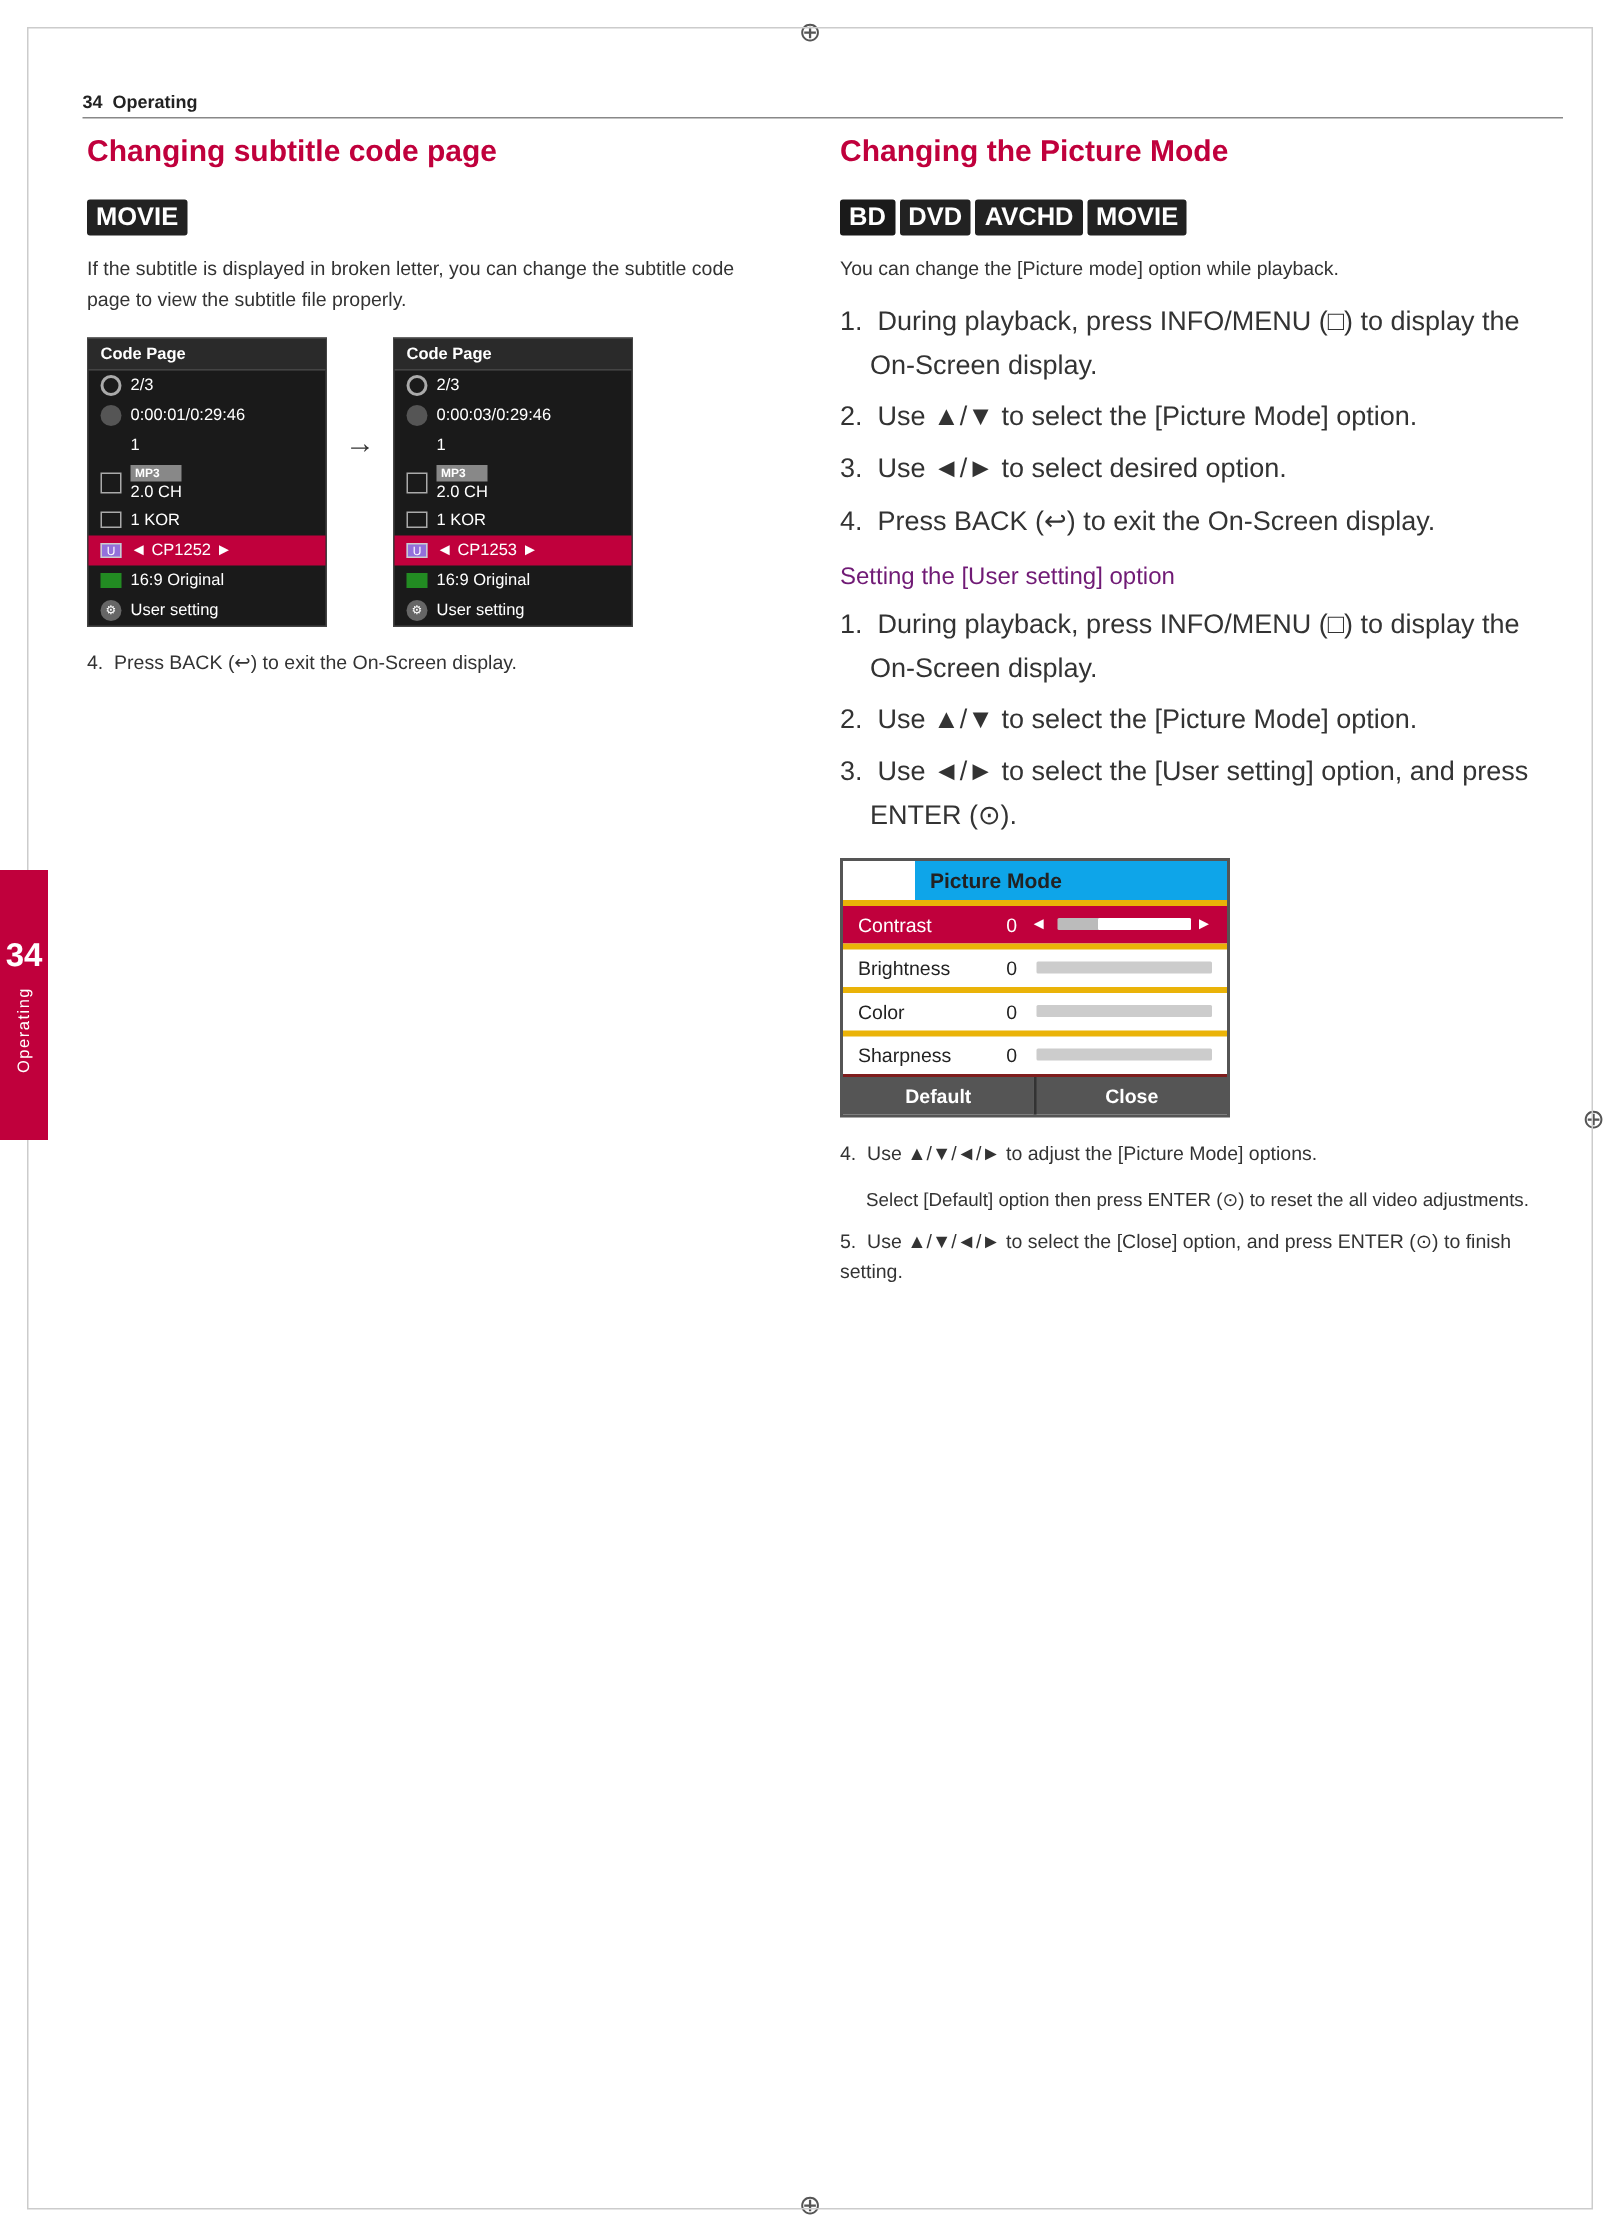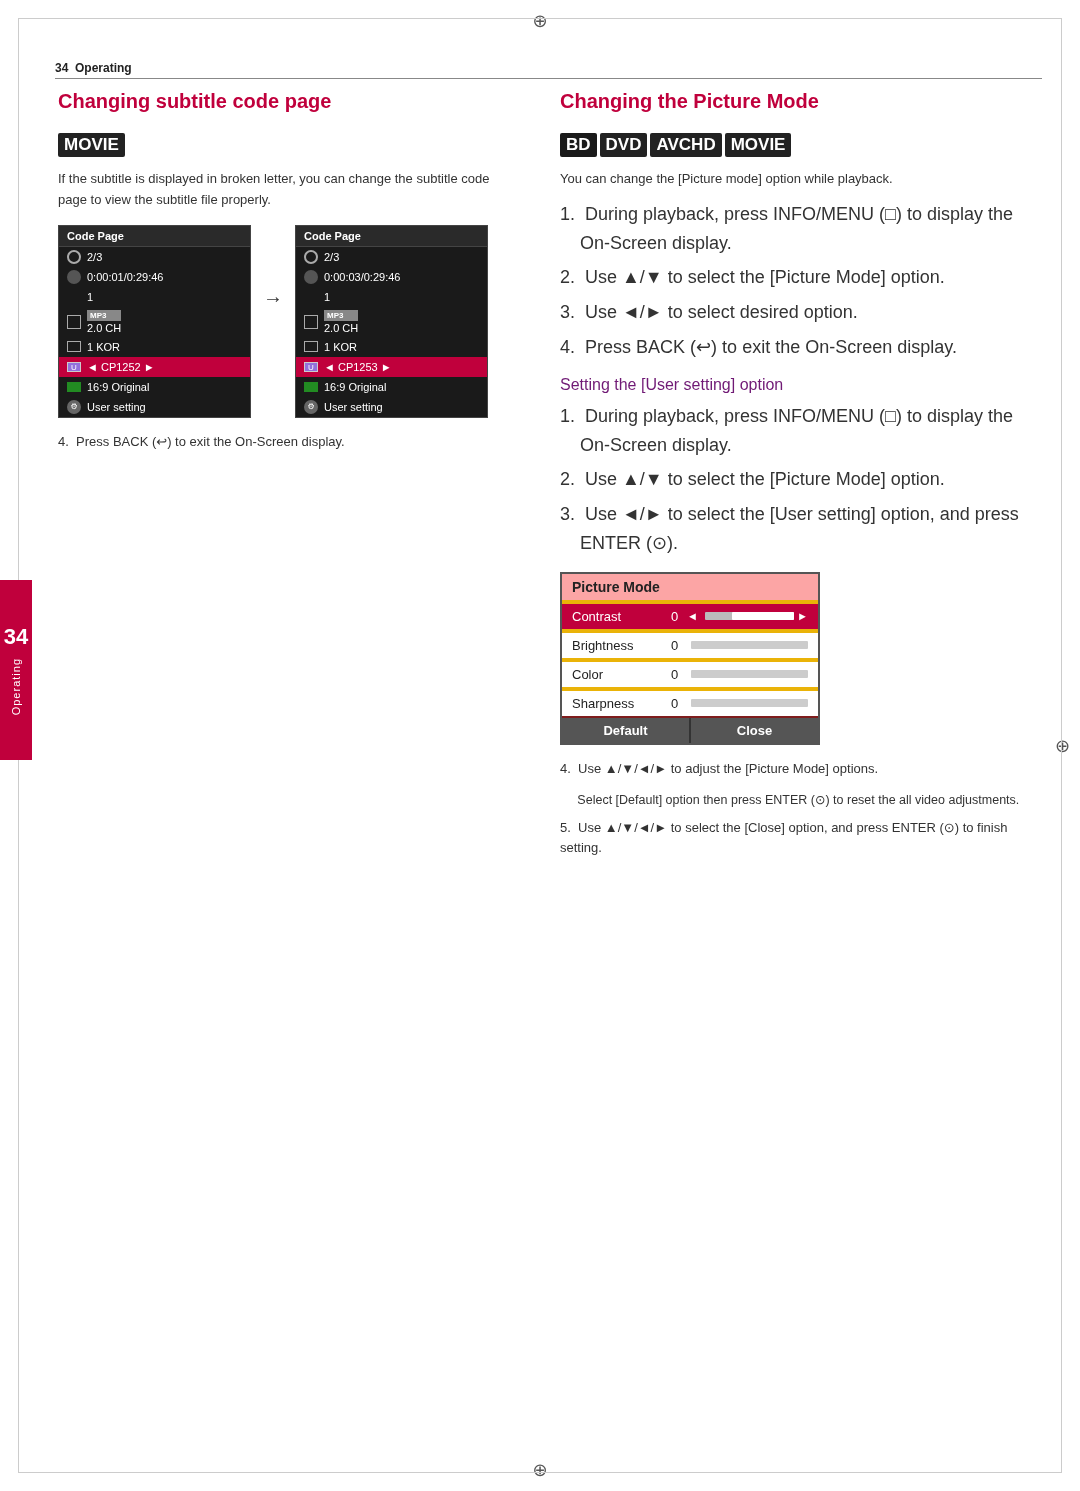--- a/index.html
+++ b/index.html
@@ -175,21 +175,21 @@
     .menus-row {
       display: flex;
       align-items: flex-start;
       gap: 12px;
       margin: 14px 0;
     }
 
     .menu-box {
       background: #1a1a1a;
       color: #fff;
-      width: 193px;
+      width: 160px;
       font-size: 11px;
       border: 1px solid #444;
     }
 
     .menu-box-header {
       background: #2a2a2a;
       padding: 4px 8px;
       font-size: 11px;
       font-weight: bold;
       border-bottom: 1px solid #444;
@@ -215,25 +215,26 @@
     }
 
     
     .picture-mode-box {
       border: 2px solid #555;
       margin: 14px 0;
       width: 260px;
     }
 
     .picture-mode-title {
-      background: #fca5a5;
+      background: #0ea5e9;
       padding: 5px 10px;
       font-size: 14px;
       font-weight: bold;
       color: #222;
+      margin-left: 48px;
     }
 
     .picture-mode-row {
       display: flex;
       align-items: center;
       padding: 5px 10px;
       border-top: 4px solid #eab308;
     }
 
     .picture-mode-row.active-row {

